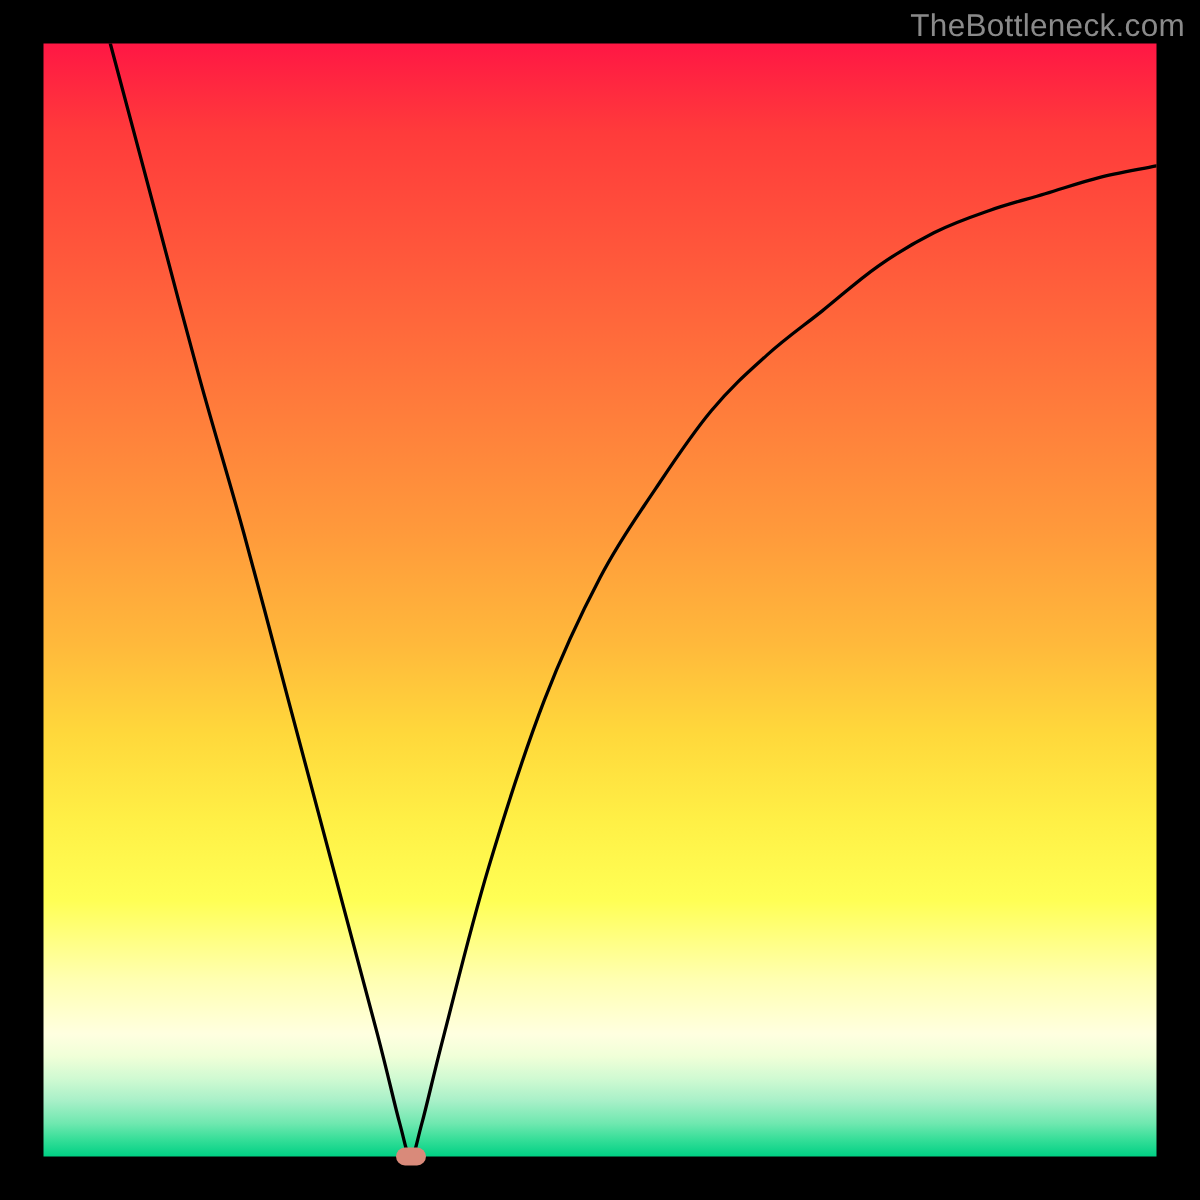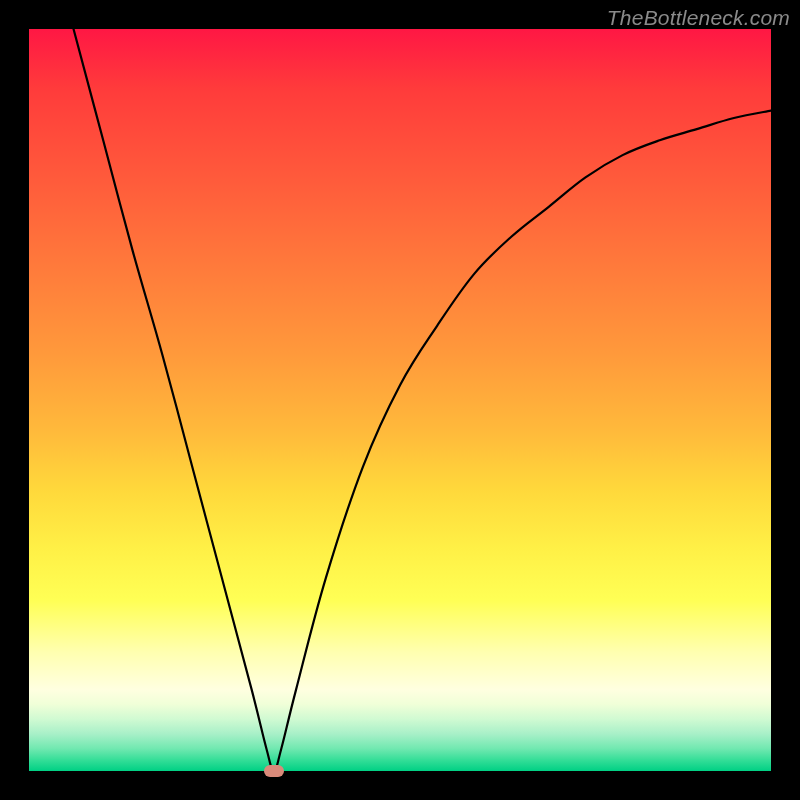--- a/index.html
+++ b/index.html
@@ -2,21 +2,20 @@
 <html><head>
 <meta charset="utf-8">
 <style>
   * { margin: 0; padding: 0; box-sizing: border-box; }
   html, body { width: 800px; height: 800px; overflow: hidden; background: #000; }
   .frame {
     position: relative;
     width: 800px;
     height: 800px;
     background: #000;
-    font-style: italic;
   }
   .plot-area {
     position: absolute;
     left: 29px;
     top: 29px;
     width: 742px;
     height: 742px;
     background: linear-gradient(to bottom,
       #ff1744 0%,
       #ff3b3b 8%,

